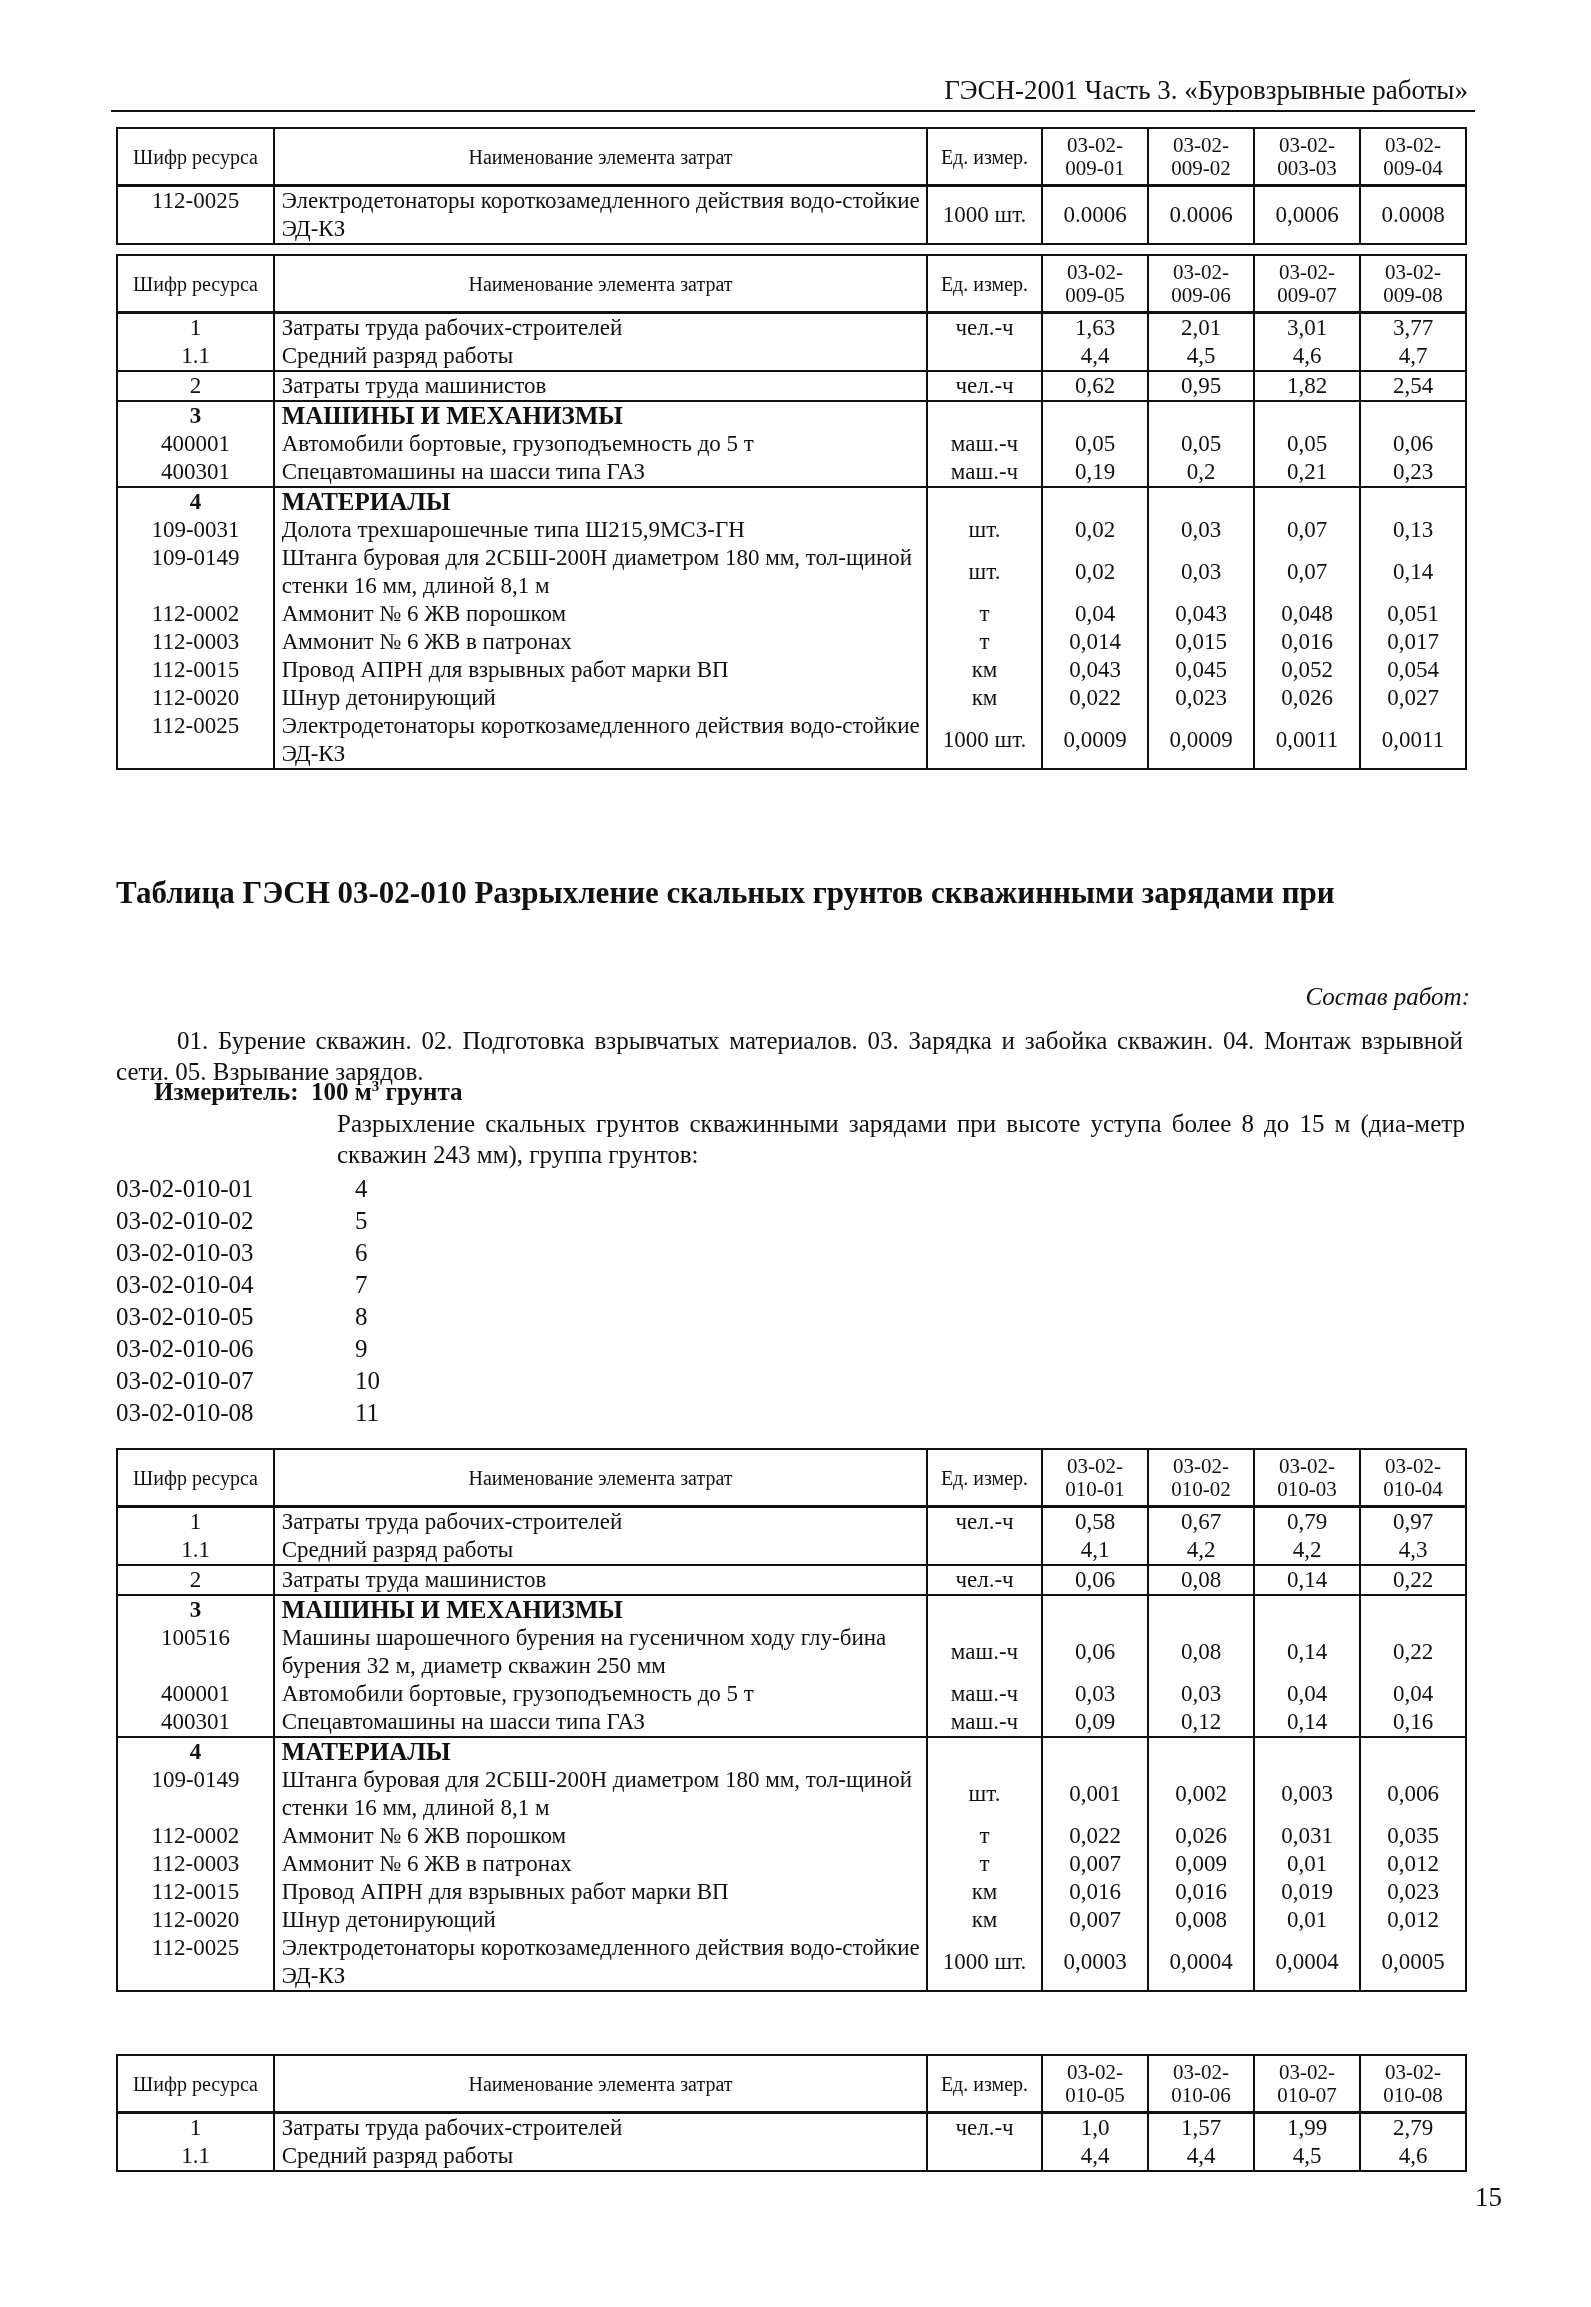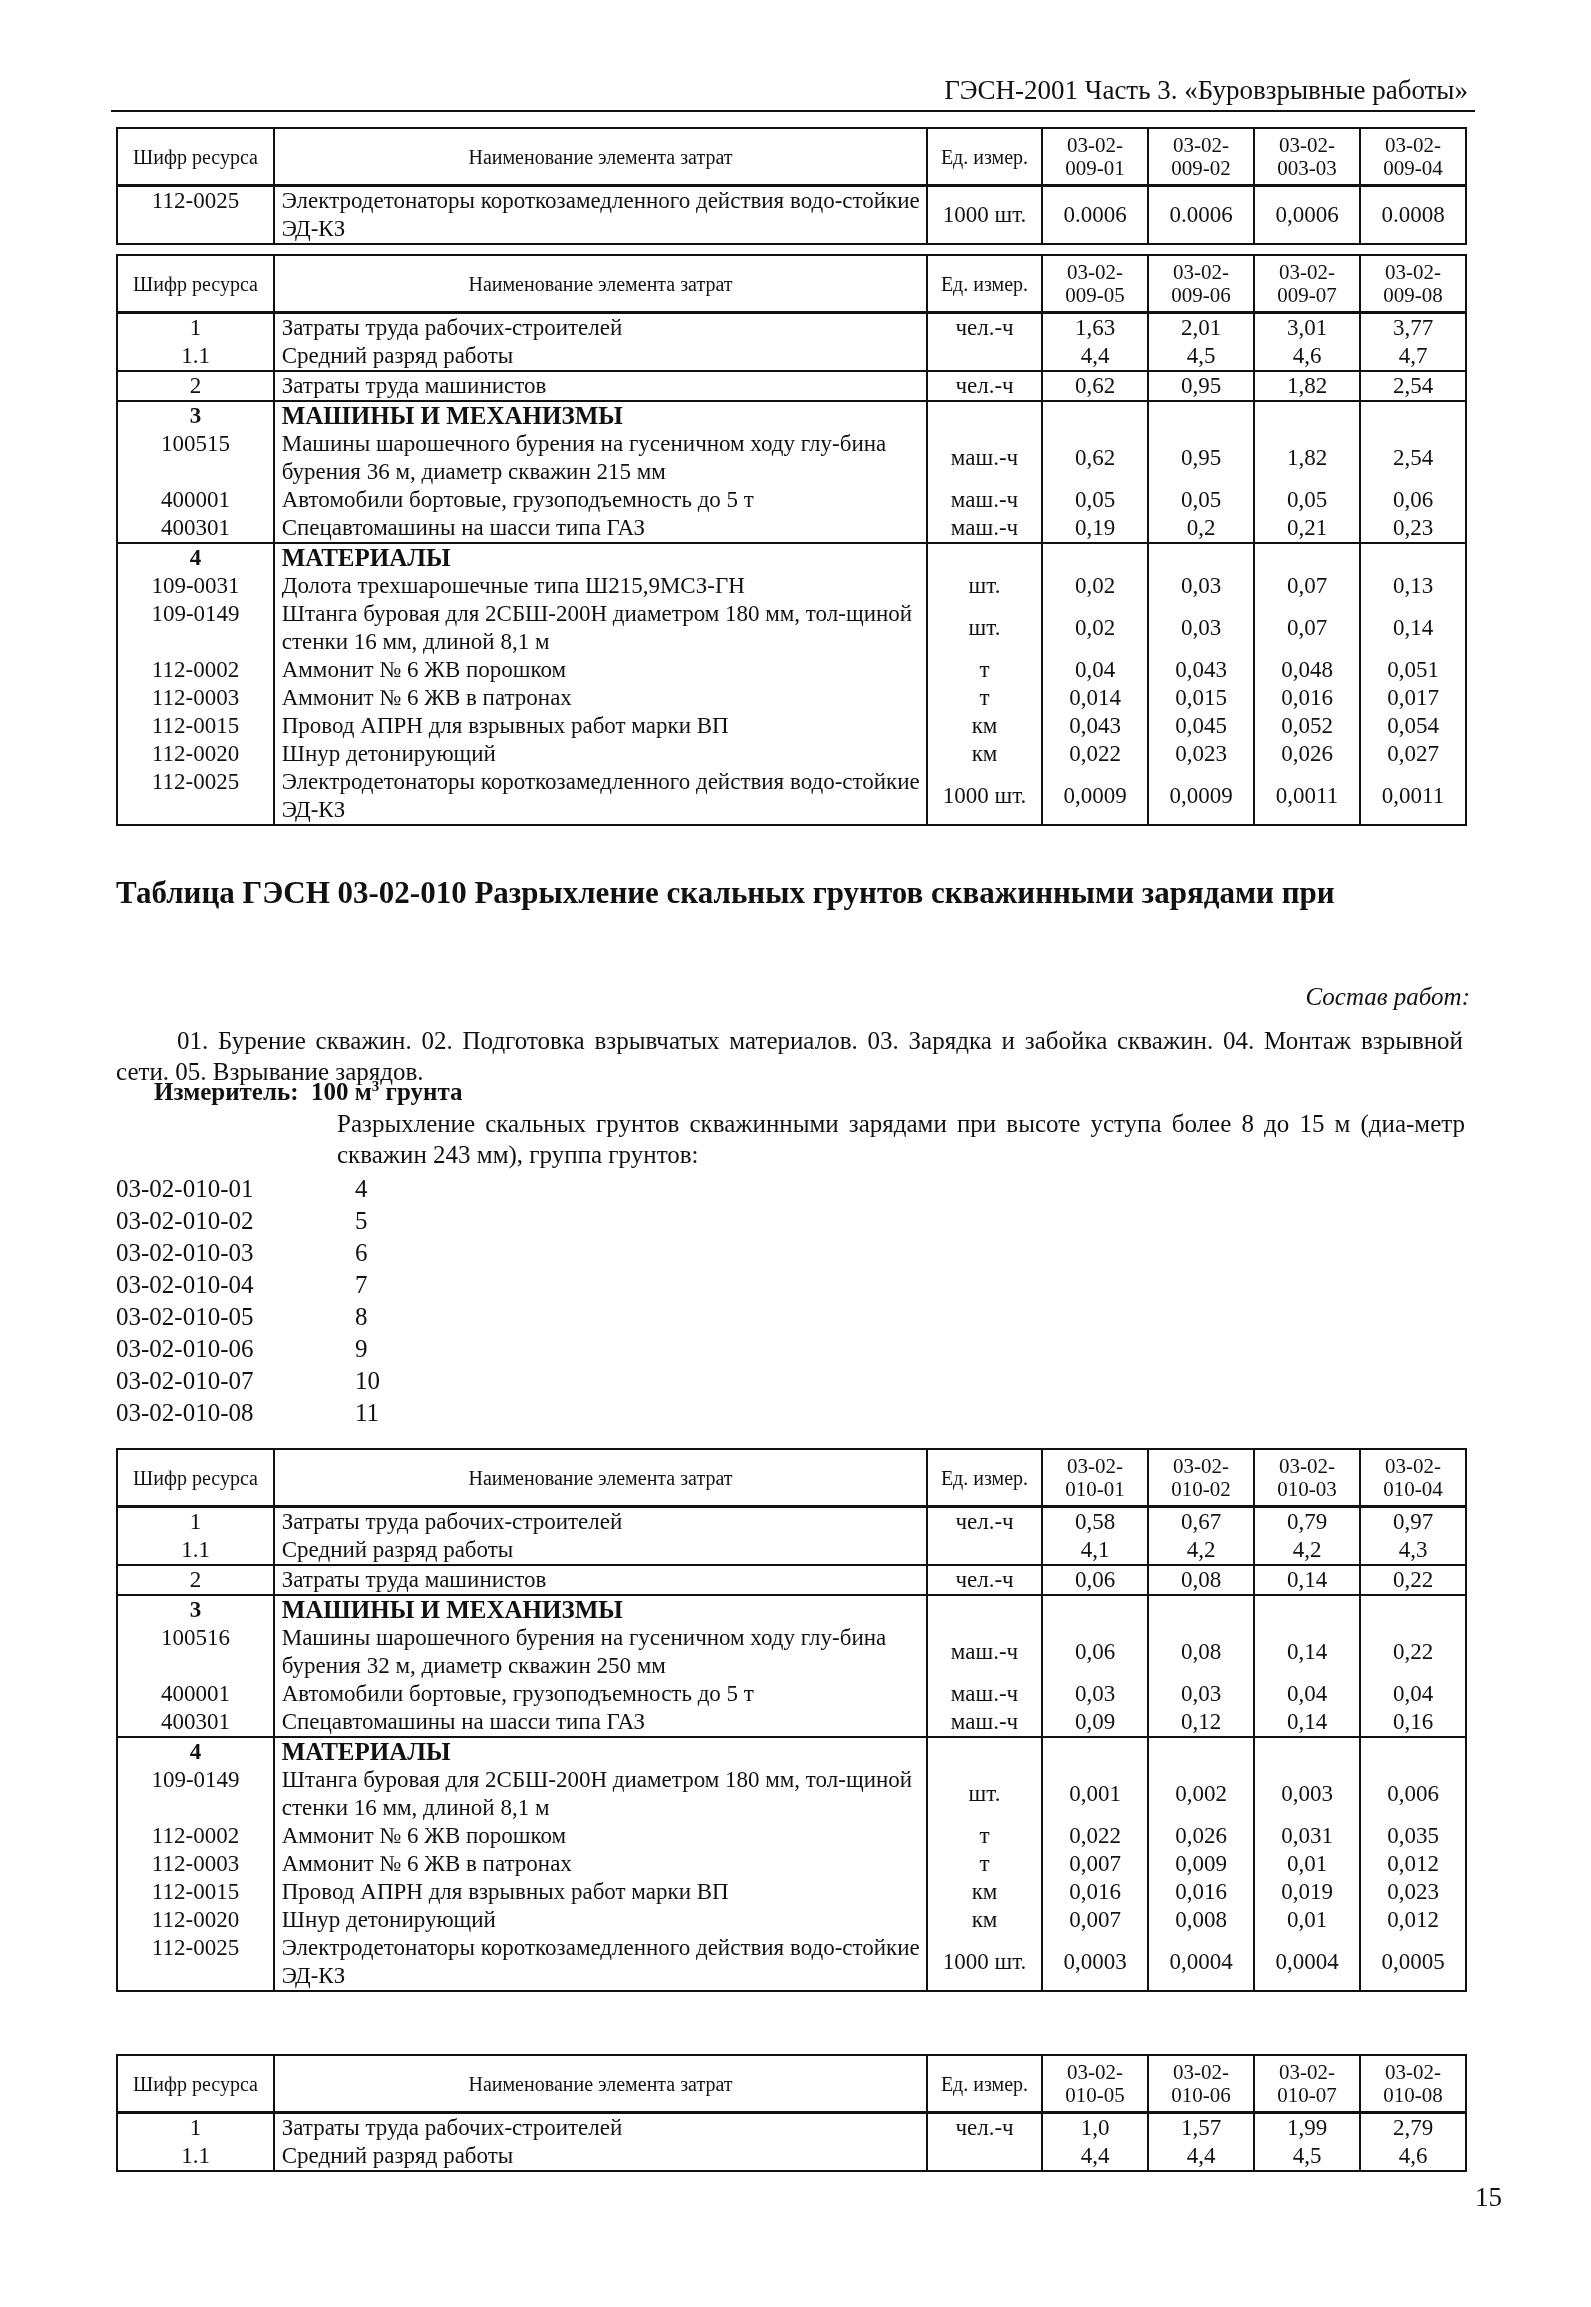--- a/index.html
+++ b/index.html
@@ -141,29 +141,20 @@
       </tr>
       <tr class="section">
         <td class="code">3</td>
         <td class="name">МАШИНЫ И МЕХАНИЗМЫ</td>
         <td class="unit"></td>
         <td class="val"></td>
         <td class="val"></td>
         <td class="val"></td>
         <td class="val"></td>
       </tr>
-      <tr class="tallv">
-        <td class="code">100515</td>
-        <td class="name">Машины шарошечного бурения на гусеничном ходу глу-бина бурения 36 м, диаметр скважин 215 мм</td>
-        <td class="unit">маш.-ч</td>
-        <td class="val">0,62</td>
-        <td class="val">0,95</td>
-        <td class="val">1,82</td>
-        <td class="val">2,54</td>
-      </tr>
       <tr>
         <td class="code">400001</td>
         <td class="name">Автомобили бортовые, грузоподъемность до 5 т</td>
         <td class="unit">маш.-ч</td>
         <td class="val">0,05</td>
         <td class="val">0,05</td>
         <td class="val">0,05</td>
         <td class="val">0,06</td>
       </tr>
       <tr class="grp-end">

